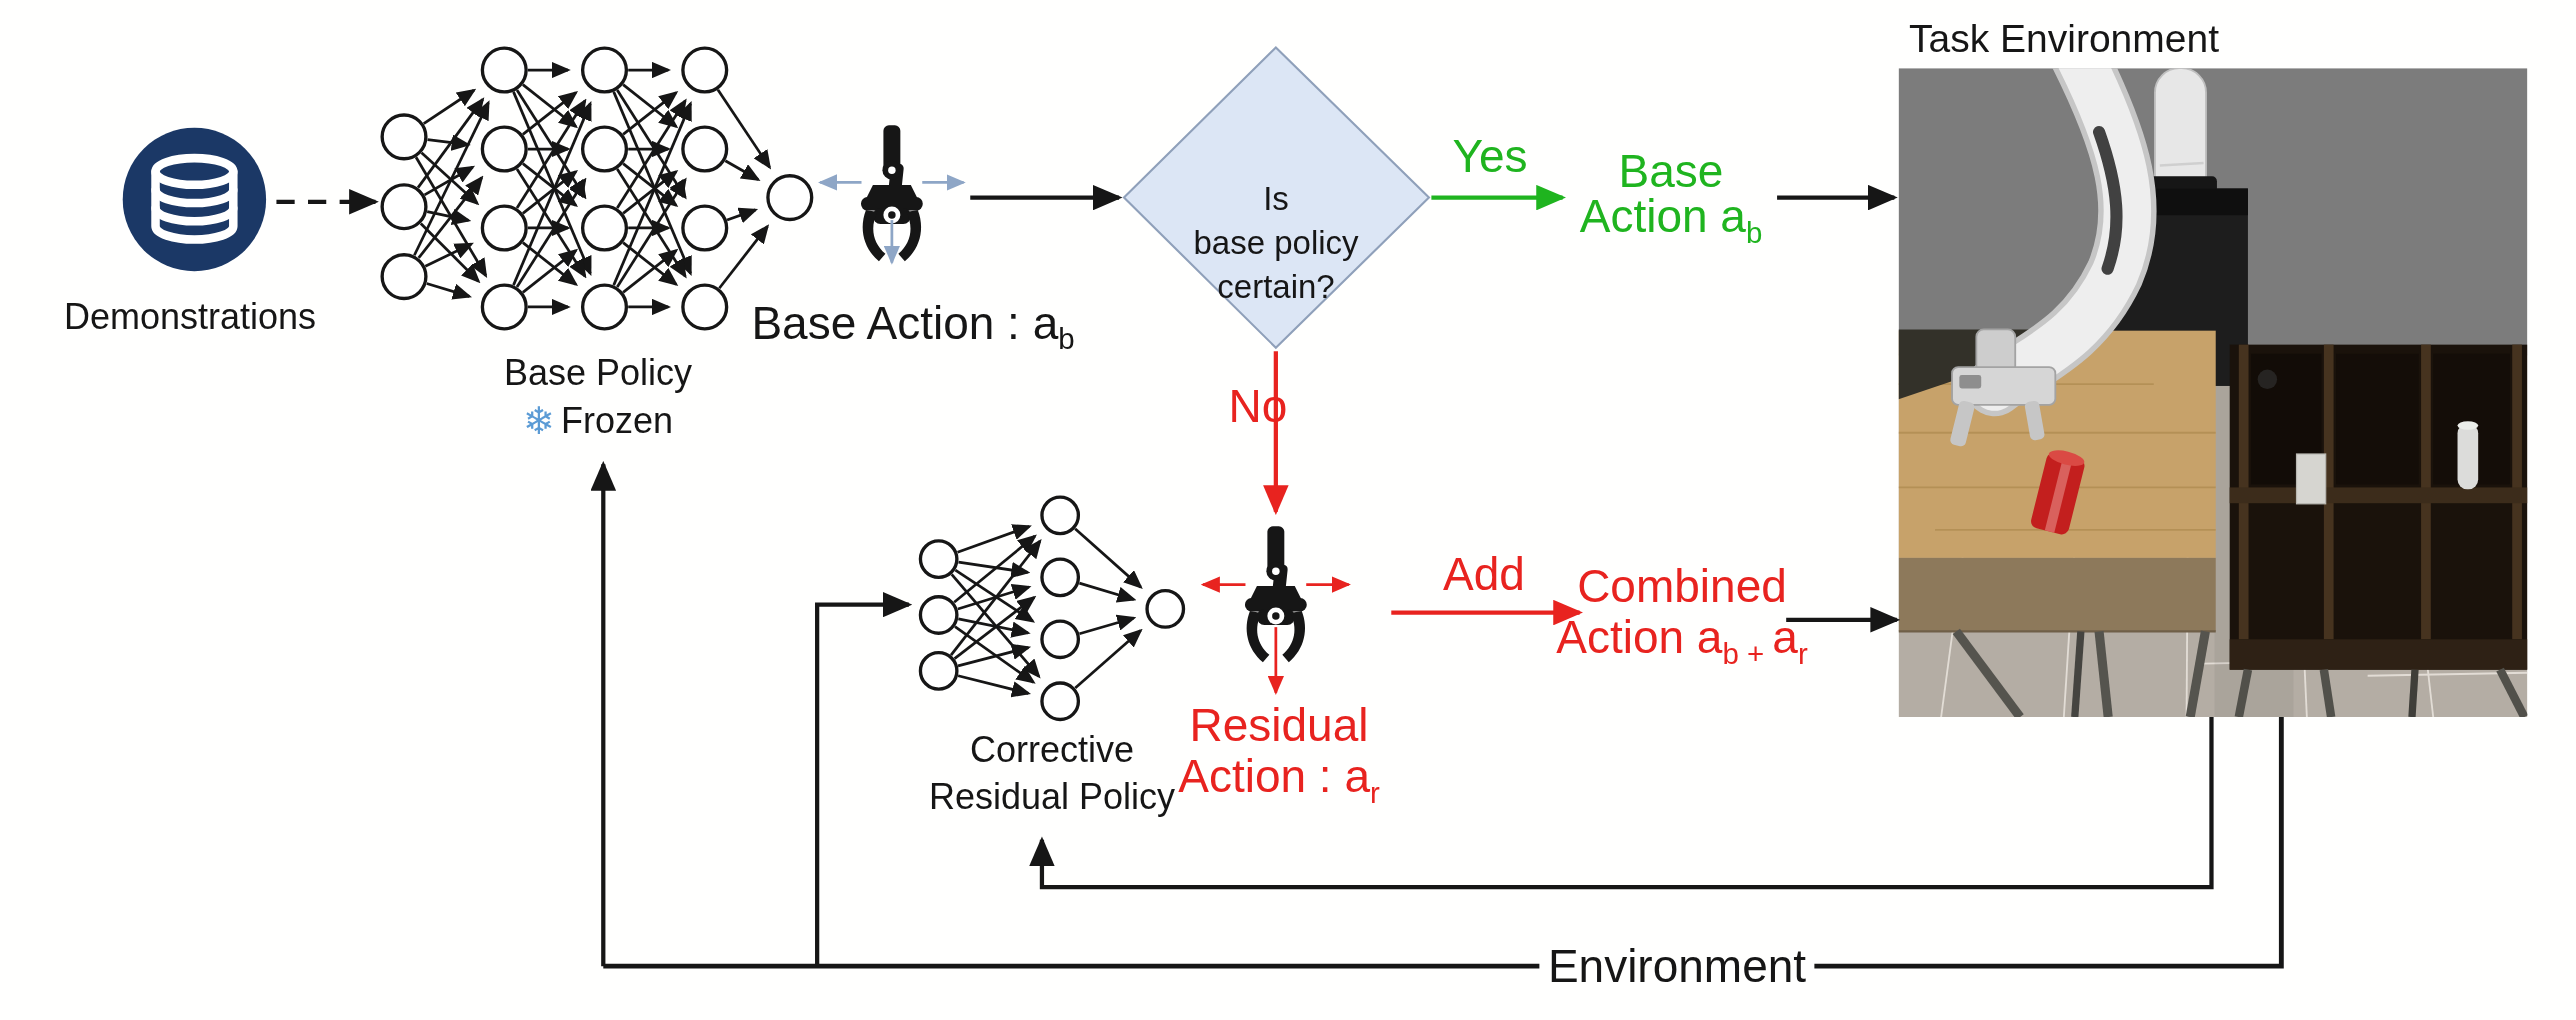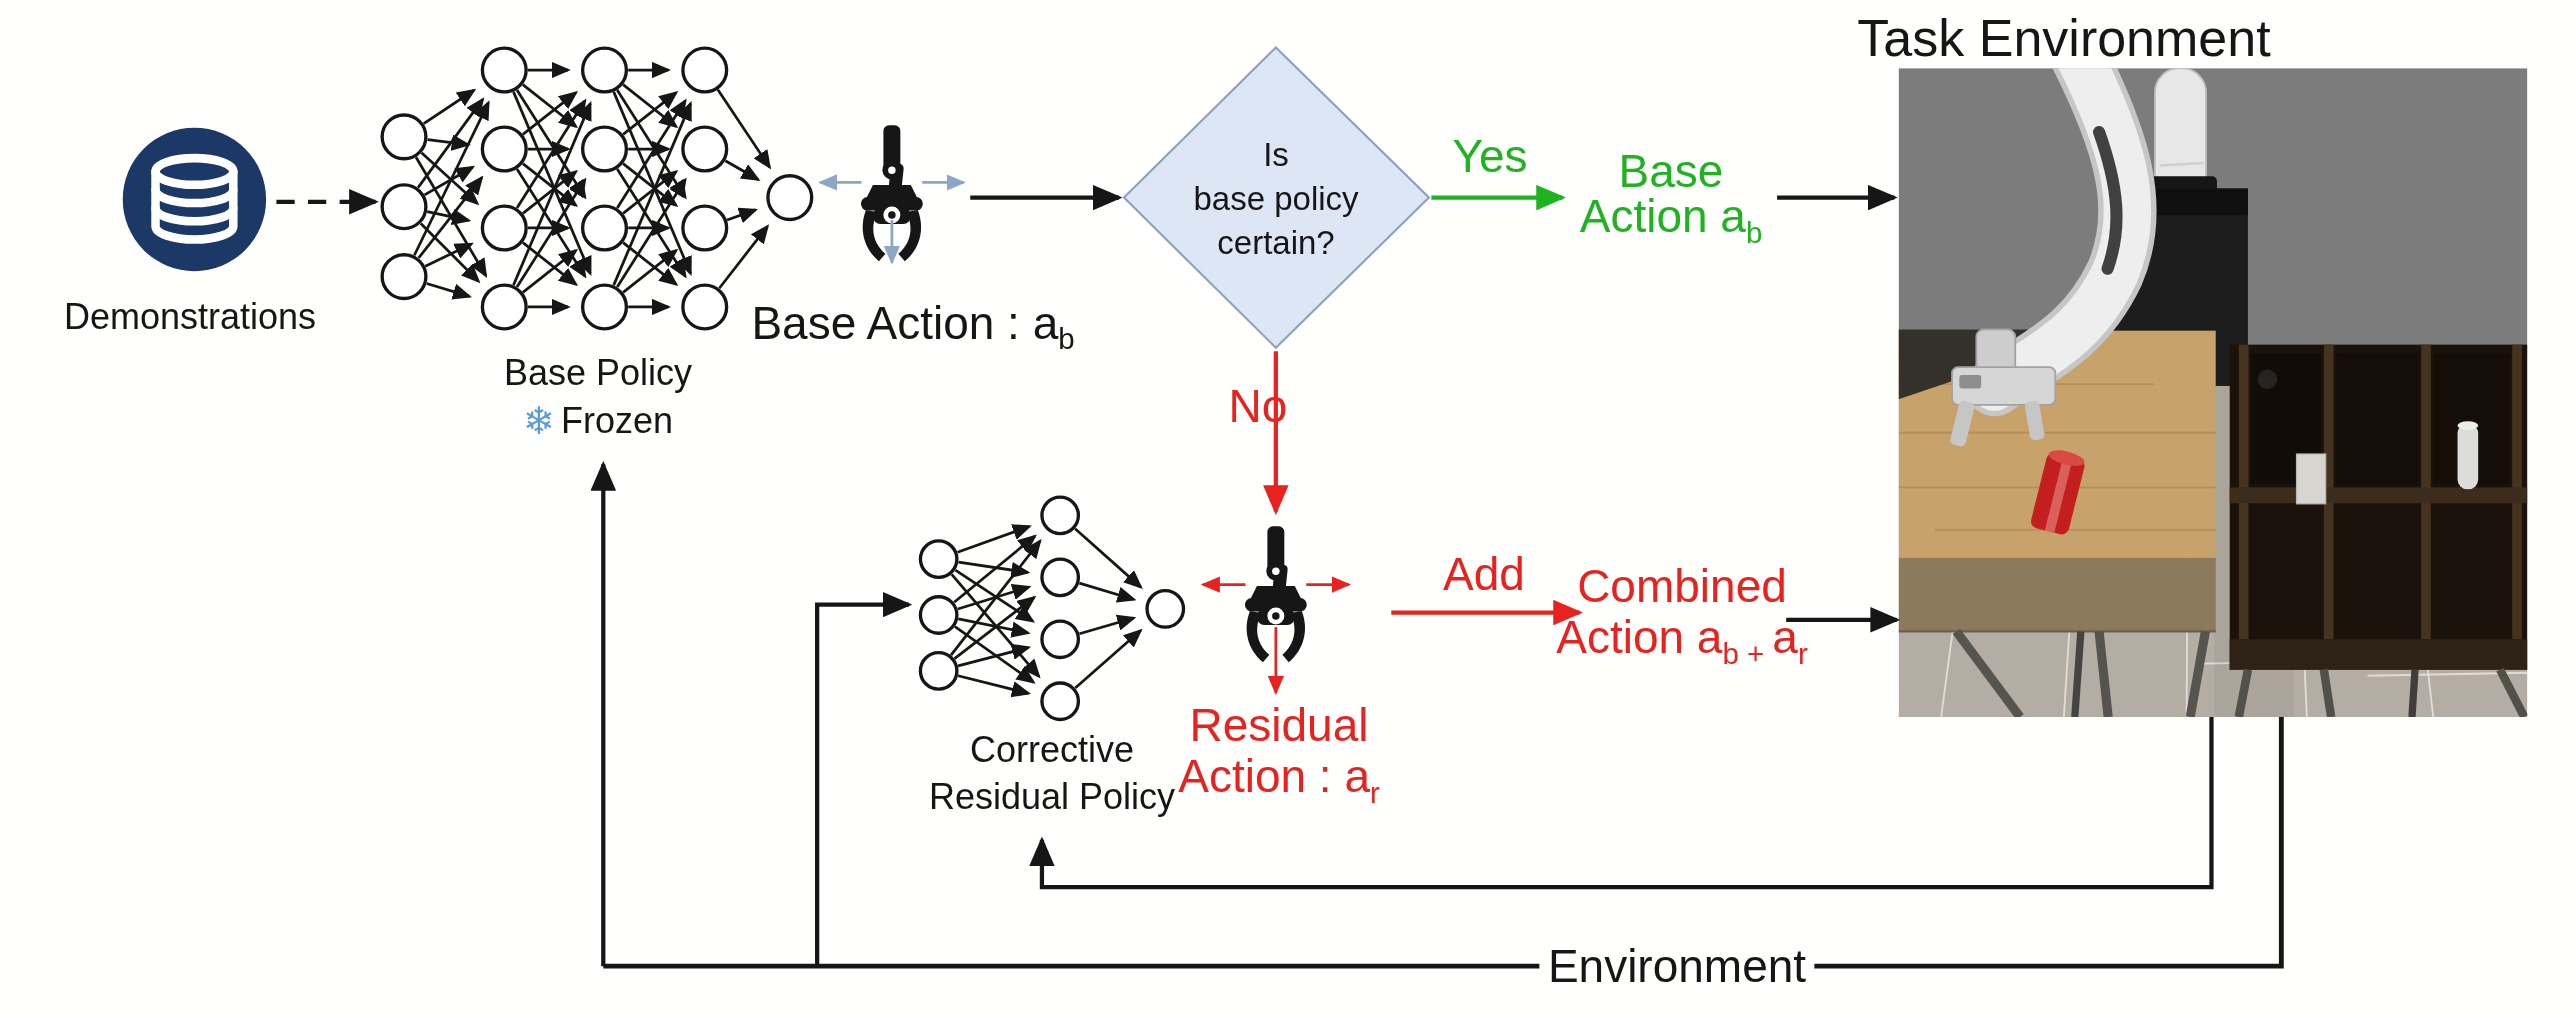--- a/index.html
+++ b/index.html
@@ -18,22 +18,22 @@
     --shelf:#1a120b;
   }
   html,body{margin:0;padding:0;background:#ffffff;}
   body{width:2576px;height:1021px;font-family:"Liberation Sans","DejaVu Sans",sans-serif;color:var(--ink);}
   .stage{position:relative;width:2576px;height:1021px;overflow:hidden;background:#fffffe;}
   svg.layer{position:absolute;left:0;top:0;}
 
   .lbl{position:absolute;transform:translate(-50%,-50%);text-align:center;font-size:46px;line-height:45px;color:var(--ink);white-space:nowrap;}
   .lbl.red{color:var(--red);}
   .lbl.green{color:var(--green);}
-  .lbl.big{font-size:52px;}
-  .lbl.diamond-text{font-size:33px;line-height:44px;}
+  .lbl.big{font-size:39px;}
+  .lbl.diamond-text{font-size:33px;line-height:44px;margin-top:44px;}
   .lbl.wide{line-height:51px;}
   .lbl.caption{line-height:47px;font-size:36px;}
   .lbl.online{background:#fffffe;padding:0 8.5px;}
   sub{font-size:.64em;}
   .frozen-row{display:flex;align-items:center;gap:6px;justify-content:center;}
   .snow{color:var(--frozen-blue);font-size:38px;line-height:38px;}
 
   .net-edge{stroke:var(--ink);stroke-width:4.5;}
   .net-node{fill:#ffffff;stroke:var(--ink);stroke-width:5.5;}
   .ln{stroke:var(--ink);stroke-width:7;fill:none;}

